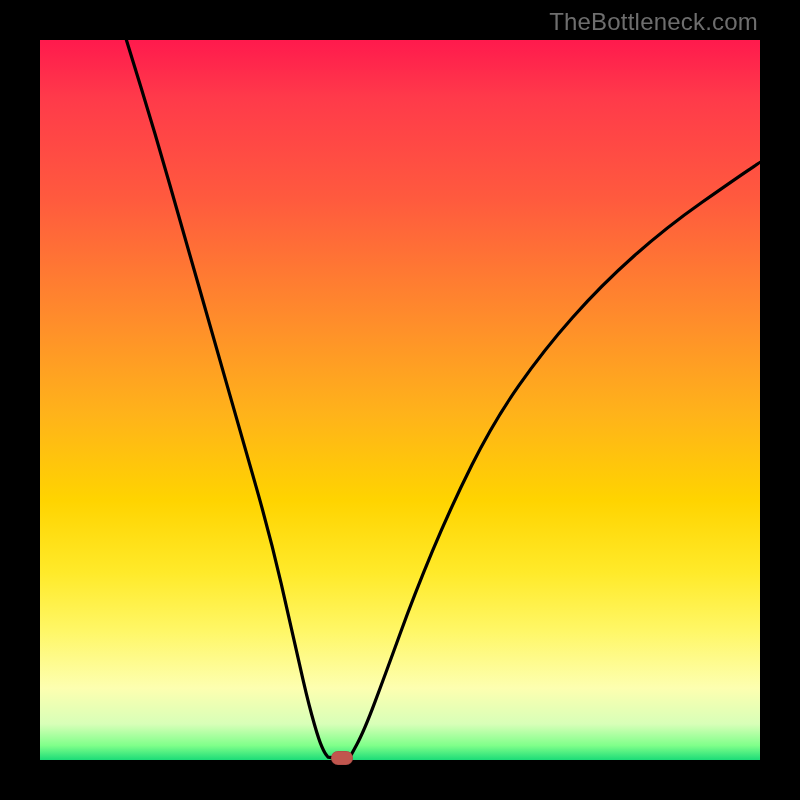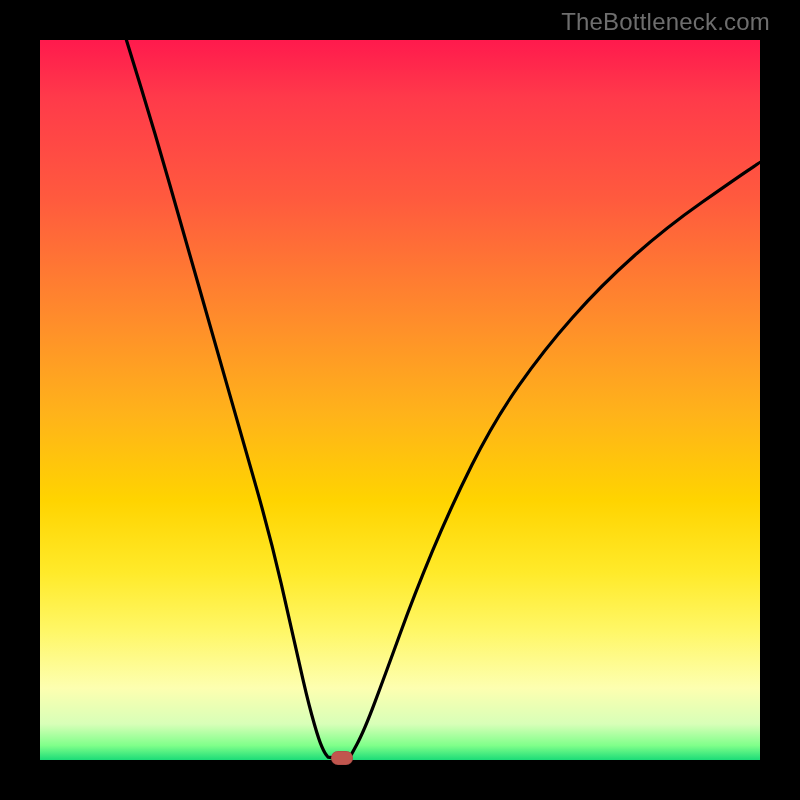--- a/index.html
+++ b/index.html
@@ -38,21 +38,21 @@
       #fff766 82%,
       #fdffb0 90%,
       #d8ffb8 95%,
       #7fff8a 98%,
       #1cdc78 100%
     );
   }
   .brand {
     position: absolute;
     top: 8px;
-    right: 30px;
+    right: 42px;
     color: #6e6e6e;
     font-size: 24px;
     letter-spacing: 0.2px;
     font-weight: 400;
     user-select: none;
   }
   svg.curve {
     position: absolute;
     left: 0;
     top: 0;

